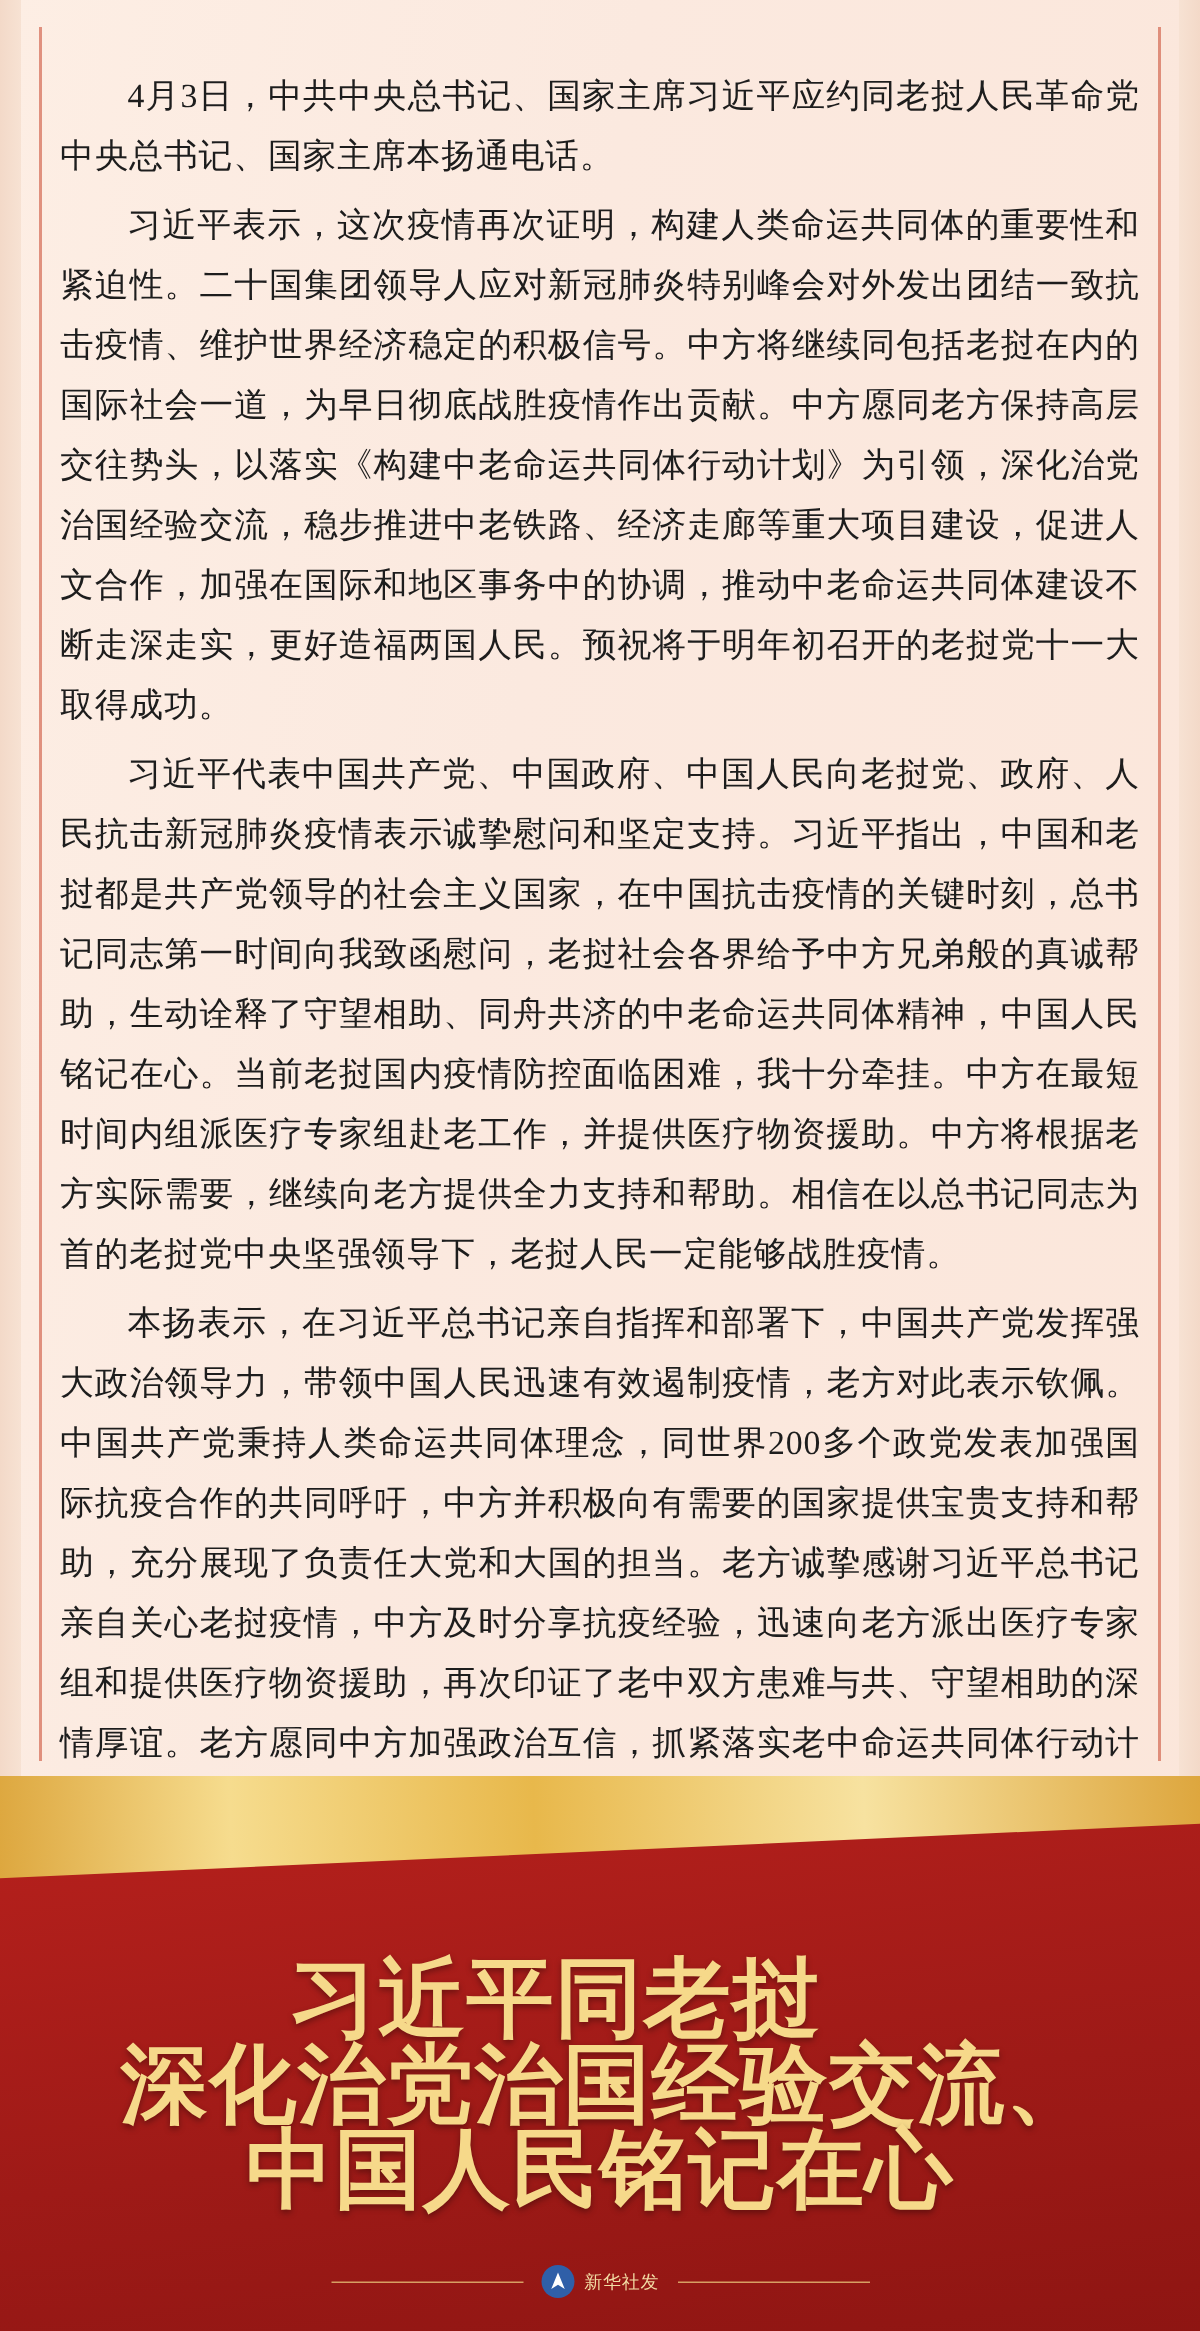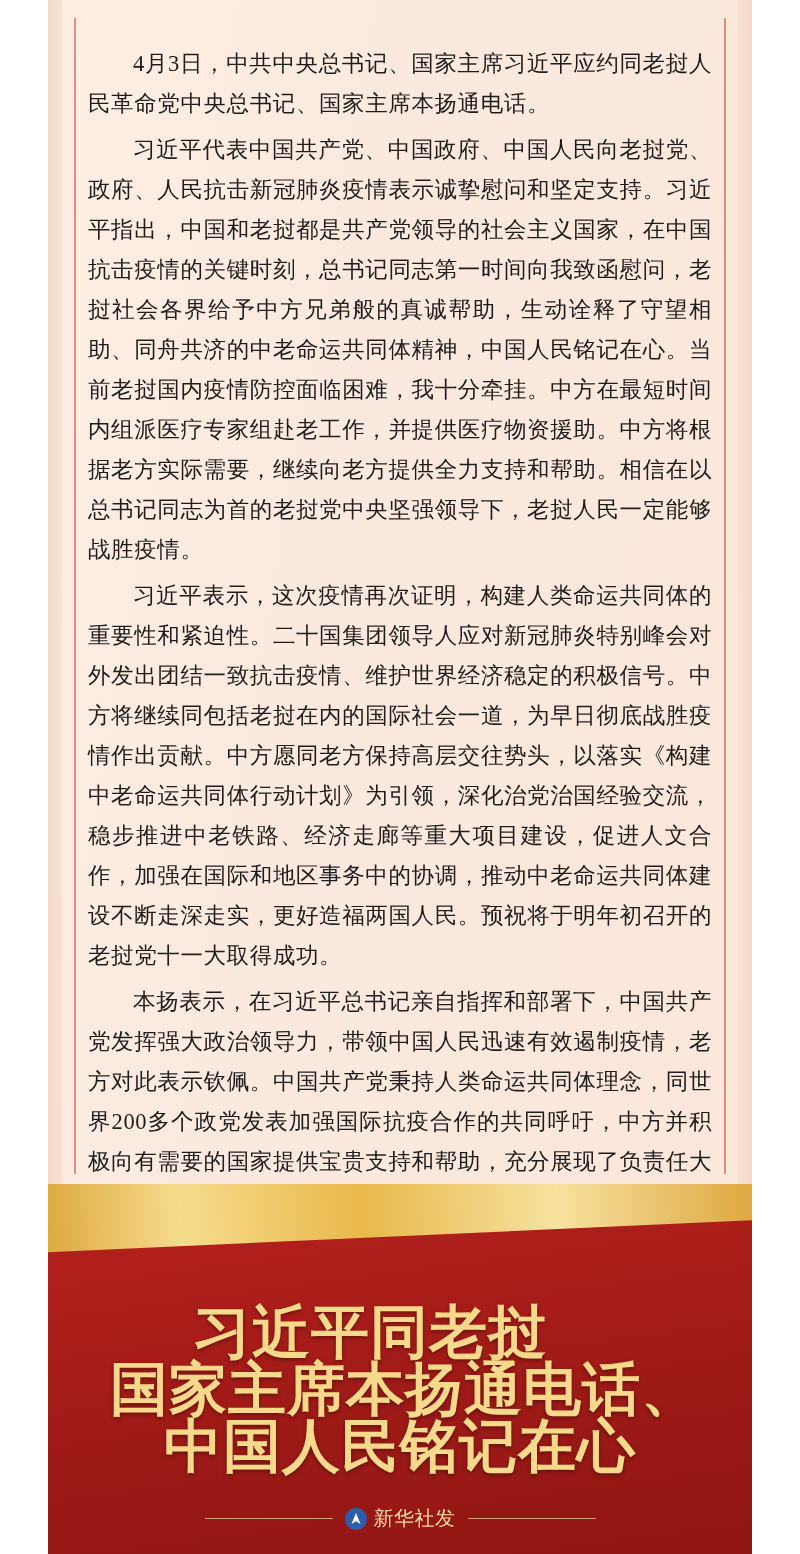--- a/index.html
+++ b/index.html
@@ -2,21 +2,21 @@
 <html><head>
 <meta charset="utf-8">
 <style>
   html, body {
     margin: 0;
     padding: 0;
     background: #ffffff;
   }
   .poster {
     position: relative;
-    width: 704px;
+    width: 800px;
     height: 1554px;
     margin: 0 auto;
     overflow: hidden;
     background: linear-gradient(100deg, #fdeee4 0%, #fbe9df 40%, #fbe6da 100%);
     font-family: "Liberation Serif", "DejaVu Serif", serif;
   }
   
   .edge-left, .edge-right {
     position: absolute;
     top: 0;
@@ -121,21 +121,21 @@
     height: 1px;
     background: #e7c277;
     opacity: .8;
   }
   .credit-badge {
     display: flex;
     align-items: center;
     gap: 7px;
     color: #f2dca4;
     font-family: "DejaVu Sans", "Liberation Sans", sans-serif;
-    font-size: 20px;
+    font-size: 12px;
     letter-spacing: .5px;
   }
   .credit-logo {
     width: 22px;
     height: 22px;
     border-radius: 50%;
     background: #2f5fa8;
     display: flex;
     align-items: center;
     justify-content: center;
@@ -147,33 +147,33 @@
 
 <div class="poster">
 
   <div class="edge-left"></div>
   <div class="edge-right"></div>
   <div class="edge-line-left"></div>
   <div class="edge-line-right"></div>
 
   <div class="article">
     <p class="para">4月3日，中共中央总书记、国家主席习近平应约同老挝人民革命党中央总书记、国家主席本扬通电话。</p>
+    <p class="para">习近平表示，这次疫情再次证明，构建人类命运共同体的重要性和紧迫性。二十国集团领导人应对新冠肺炎特别峰会对外发出团结一致抗击疫情、维护世界经济稳定的积极信号。中方将继续同包括老挝在内的国际社会一道，为早日彻底战胜疫情作出贡献。中方愿同老方保持高层交往势头，以落实《构建中老命运共同体行动计划》为引领，深化治党治国经验交流，稳步推进中老铁路、经济走廊等重大项目建设，促进人文合作，加强在国际和地区事务中的协调，推动中老命运共同体建设不断走深走实，更好造福两国人民。预祝将于明年初召开的老挝党十一大取得成功。</p>
     <p class="para">习近平代表中国共产党、中国政府、中国人民向老挝党、政府、人民抗击新冠肺炎疫情表示诚挚慰问和坚定支持。习近平指出，中国和老挝都是共产党领导的社会主义国家，在中国抗击疫情的关键时刻，总书记同志第一时间向我致函慰问，老挝社会各界给予中方兄弟般的真诚帮助，生动诠释了守望相助、同舟共济的中老命运共同体精神，中国人民铭记在心。当前老挝国内疫情防控面临困难，我十分牵挂。中方在最短时间内组派医疗专家组赴老工作，并提供医疗物资援助。中方将根据老方实际需要，继续向老方提供全力支持和帮助。相信在以总书记同志为首的老挝党中央坚强领导下，老挝人民一定能够战胜疫情。</p>
-    <p class="para">习近平表示，这次疫情再次证明，构建人类命运共同体的重要性和紧迫性。二十国集团领导人应对新冠肺炎特别峰会对外发出团结一致抗击疫情、维护世界经济稳定的积极信号。中方将继续同包括老挝在内的国际社会一道，为早日彻底战胜疫情作出贡献。中方愿同老方保持高层交往势头，以落实《构建中老命运共同体行动计划》为引领，深化治党治国经验交流，稳步推进中老铁路、经济走廊等重大项目建设，促进人文合作，加强在国际和地区事务中的协调，推动中老命运共同体建设不断走深走实，更好造福两国人民。预祝将于明年初召开的老挝党十一大取得成功。</p>
     <p class="para">本扬表示，在习近平总书记亲自指挥和部署下，中国共产党发挥强大政治领导力，带领中国人民迅速有效遏制疫情，老方对此表示钦佩。中国共产党秉持人类命运共同体理念，同世界200多个政党发表加强国际抗疫合作的共同呼吁，中方并积极向有需要的国家提供宝贵支持和帮助，充分展现了负责任大党和大国的担当。老方诚挚感谢习近平总书记亲自关心老挝疫情，中方及时分享抗疫经验，迅速向老方派出医疗专家组和提供医疗物资援助，再次印证了老中双方患难与共、守望相助的深情厚谊。老方愿同中方加强政治互信，抓紧落实老中命运共同体行动计划，促进各领域务实合作，推动两国社会主义事业建设取得新的更大成就。</p>
   </div>
 
   <div class="band">
     <div class="red-fill"></div>
     <div class="red-slab"></div>
     <div class="gold-slab"></div>
 
     <div class="headline">
       <span class="l1">习近平同老挝</span>
-      <span class="l2">国家主席本扬通电话、</span>
+      <span class="l2">深化治党治国经验交流、</span>
       <span class="l3">中国人民铭记在心</span>
     </div>
 
     <div class="credit-wrap">
       <div class="credit-rule"></div>
       <div class="credit-badge">
         <span class="credit-logo">
           <svg width="14" height="14" viewBox="0 0 14 14" aria-hidden="true">
             <path d="M7 1 L11.5 12 L7 9.2 L2.5 12 Z" fill="#ffffff"></path>
           </svg>

